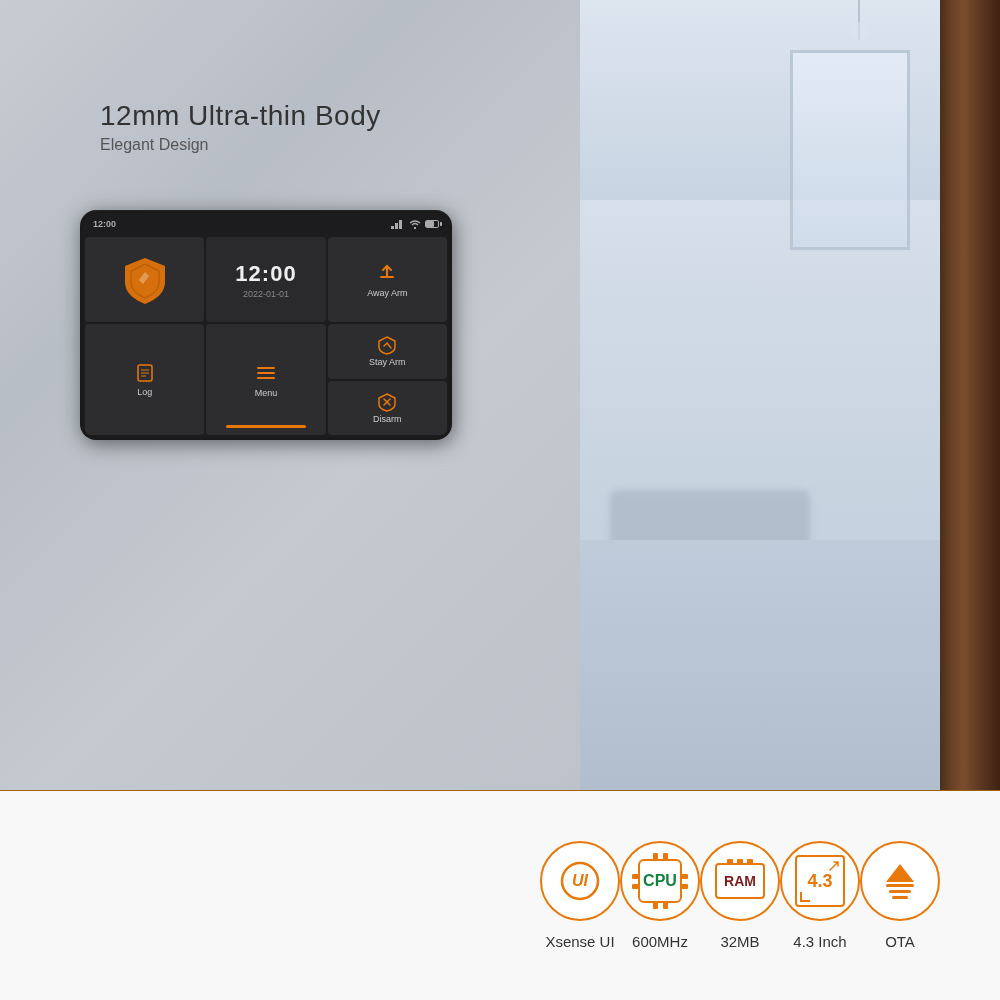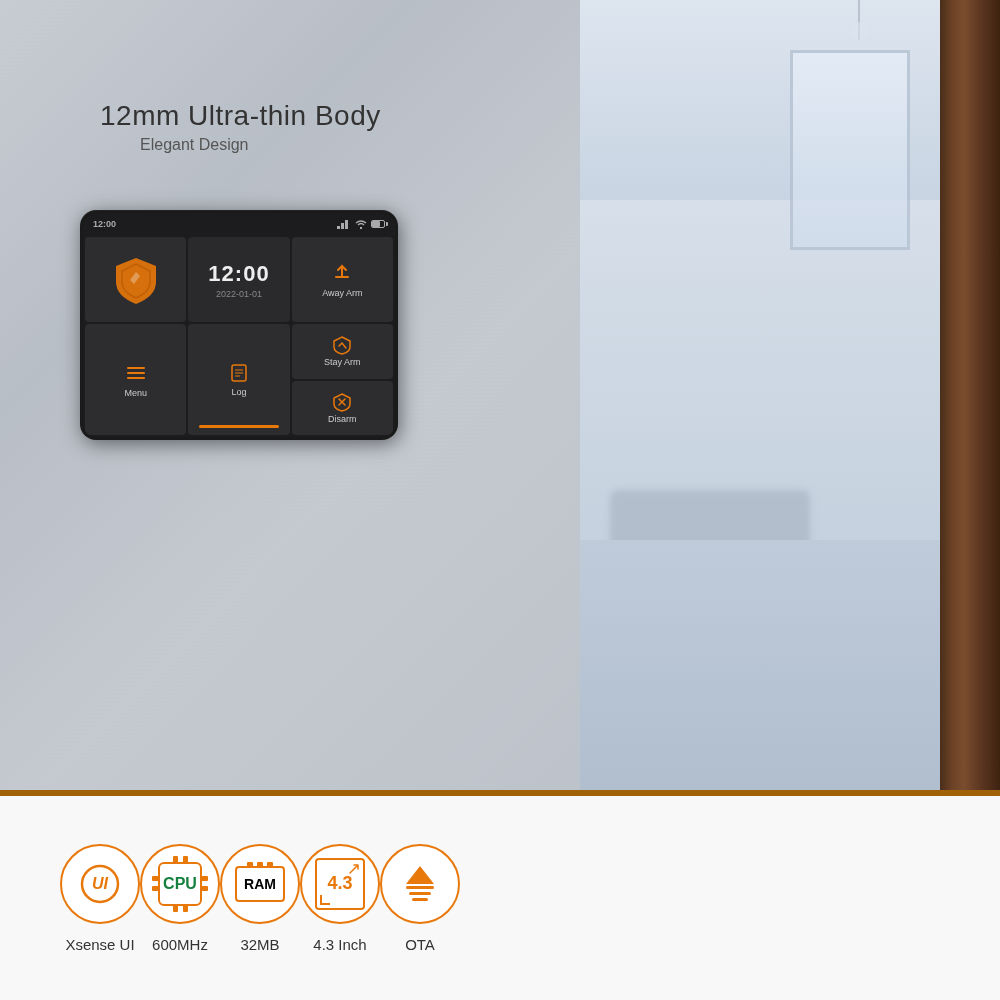--- a/index.html
+++ b/index.html
@@ -102,34 +102,33 @@
     .wall-text-title {
       font-size: 28px;
       font-weight: normal;
       color: #333;
       letter-spacing: 0.5px;
     }
     .wall-text-subtitle {
       font-size: 16px;
       color: #555;
       margin-top: 4px;
-      margin-left: 40px;
     }
 
     
     .device-wrapper {
       position: absolute;
       top: 210px;
       left: 80px;
       z-index: 20;
     }
 
     
     .device-outer {
-      width: 318px;
+      width: 372px;
       height: 230px;
       background: #1a1a1a;
       border-radius: 16px;
       padding: 3px;
       box-shadow: 
         2px 4px 20px rgba(0,0,0,0.5),
         inset 0 1px 1px rgba(255,255,255,0.05);
       position: relative;
     }
 
@@ -250,23 +249,23 @@
       border-radius: 2px;
     }
 
     
     .bottom-section {
       width: 100%;
       height: 210px;
       background: #f8f8f8;
       display: flex;
       align-items: center;
-      justify-content: flex-start;
+      justify-content: flex-end;
       padding: 20px 60px;
-      border-top: 6px solid #a16207;
+      border-top: 1px solid #a16207;
     }
 
     .spec-item {
       display: flex;
       flex-direction: column;
       align-items: center;
       gap: 12px;
     }
 
     .spec-icon-circle {
@@ -346,21 +345,21 @@
       border-radius: 4px;
       display: flex;
       flex-direction: column;
       align-items: center;
       justify-content: center;
       position: relative;
     }
     .ram-text {
       font-size: 14px;
       font-weight: bold;
-      color: #000000;
+      color: #7f1d1d;
     }
     .ram-notches {
       position: absolute;
       top: -6px;
       display: flex;
       gap: 4px;
     }
     .ram-notch {
       width: 6px;
       height: 5px;
@@ -507,39 +506,39 @@
                 <div class="clock-date">2022-01-01</div>
               </div>
 
               <div class="grid-cell cell-btn cell-away">
 
                 <svg width="22" height="22" viewBox="0 0 22 22" style="margin-bottom:4px">
                   <rect x="4" y="14" width="14" height="2" rx="1" fill="#e8780a"></rect>
                   <path d="M11 4 L11 14 M7 8 L11 4 L15 8" stroke="#e8780a" stroke-width="2" fill="none" stroke-linecap="round"></path>
                 </svg>
                 <span class="cell-btn-label">Away Arm</span>
-              </div>
-
-              <div class="grid-cell cell-btn">
-                <svg width="22" height="22" viewBox="0 0 22 22" style="margin-bottom:4px">
-                  <line x1="3" y1="6" x2="19" y2="6" stroke="#e8780a" stroke-width="2" stroke-linecap="round"></line>
-                  <line x1="3" y1="11" x2="19" y2="11" stroke="#e8780a" stroke-width="2" stroke-linecap="round"></line>
-                  <line x1="3" y1="16" x2="19" y2="16" stroke="#e8780a" stroke-width="2" stroke-linecap="round"></line>
-                </svg>
-                <span class="cell-btn-label">Menu</span>
               </div>
 
               <div class="grid-cell cell-btn">
                 <svg width="20" height="20" viewBox="0 0 20 20" style="margin-bottom:4px">
                   <rect x="3" y="2" width="14" height="16" rx="2" fill="none" stroke="#e8780a" stroke-width="1.5"></rect>
                   <line x1="6" y1="7" x2="14" y2="7" stroke="#e8780a" stroke-width="1.2"></line>
                   <line x1="6" y1="10" x2="14" y2="10" stroke="#e8780a" stroke-width="1.2"></line>
                   <line x1="6" y1="13" x2="11" y2="13" stroke="#e8780a" stroke-width="1.2"></line>
                 </svg>
                 <span class="cell-btn-label">Log</span>
+              </div>
+
+              <div class="grid-cell cell-btn">
+                <svg width="22" height="22" viewBox="0 0 22 22" style="margin-bottom:4px">
+                  <line x1="3" y1="6" x2="19" y2="6" stroke="#e8780a" stroke-width="2" stroke-linecap="round"></line>
+                  <line x1="3" y1="11" x2="19" y2="11" stroke="#e8780a" stroke-width="2" stroke-linecap="round"></line>
+                  <line x1="3" y1="16" x2="19" y2="16" stroke="#e8780a" stroke-width="2" stroke-linecap="round"></line>
+                </svg>
+                <span class="cell-btn-label">Menu</span>
               </div>
 
               <div style="display:flex;flex-direction:column;gap:2px;">
 
                 <div class="grid-cell cell-btn" style="flex:1">
                   <svg width="20" height="20" viewBox="0 0 20 20" style="margin-bottom:2px">
                     <path d="M10 2 L18 6 L18 12 Q18 17 10 19 Q2 17 2 12 L2 6 Z" fill="none" stroke="#e8780a" stroke-width="1.5"></path>
                     <path d="M7 11 L10 8 L14 13" fill="none" stroke="#e8780a" stroke-width="1.5" stroke-linecap="round"></path>
                   </svg>
                   <span class="cell-btn-label">Stay Arm</span>

